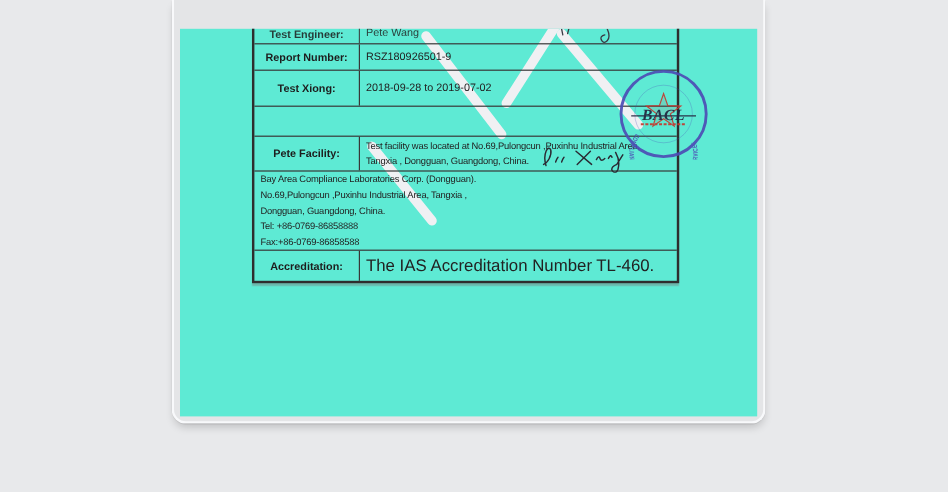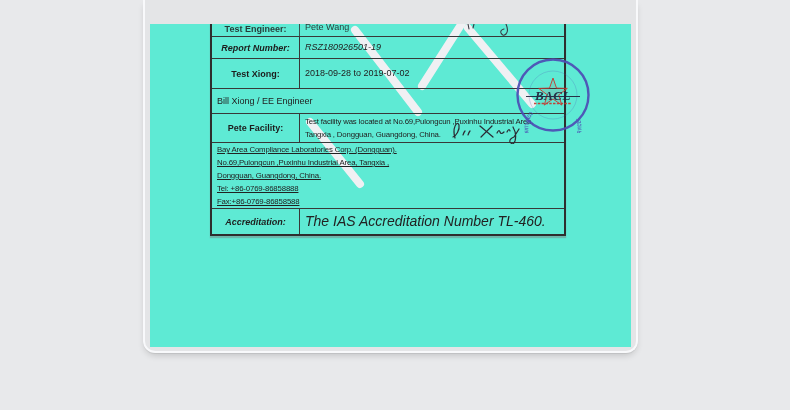--- a/index.html
+++ b/index.html
@@ -23,43 +23,43 @@
   }
   .watermark { position:absolute; left:0; top:0; z-index:0; }
   .report-table {
     position:absolute; left:60px; top:-15px; width:356px;
     border:2px solid #2e2e2e;
     background:transparent;
     z-index:1;
     box-shadow:0 2px 1px rgba(125,125,125,0.45);
   }
   .trow { display:flex; border-bottom:1px solid #383838; }
-  .trow:last-child { border-bottom:none;font-style:italic; }
+  .trow:last-child { border-bottom:none; }
   .cell-label {
     width:88px; flex:0 0 88px;
     border-right:1px solid #383838;
     display:flex; align-items:center; justify-content:center;
     font-weight:bold; font-size:9px; color:#1d1d1d;
     text-align:center; padding:1px 2px;
   }
   .cell-value {
     flex:1; display:flex; align-items:center;
     font-size:9px; color:#222; padding:2px 4px 2px 5px;
     white-space:pre-line; line-height:13px;
   }
   .r0 { height:26px; }
   .r0 .cell-label, .r0 .cell-value { align-items:flex-end; padding-bottom:2px; opacity:0.85; }
-  .r1 { height:22px;font-style:italic; }
+  .r1 { height:22px; }
   .r2 { height:30px; }
   .r3 { height:29px; }
   .r4 { height:25px; }
   .r5 { height:29px; }
   .r5 .cell-value { font-size:7.8px; letter-spacing:-0.15px; }
   .r6 { height:66px; }
-  .r6 .cell-value { font-size:7.8px; letter-spacing:-0.15px;text-decoration:underline; }
+  .r6 .cell-value { font-size:7.8px; letter-spacing:-0.15px; }
   .r7 { height:25px; }
   .r7 .cell-value { font-size:14px; }
   .stamp {
     position:absolute; left:365px; top:33px; width:76px; height:76px;
     z-index:3; opacity:0.92;
   }
   .sig-reviewed { position:absolute; left:298px; top:92px; z-index:2; }
   .sig-engineer { position:absolute; left:310px; top:0; z-index:2; }
 </style>
 </head>
@@ -77,28 +77,27 @@
       </g>
     </svg>
 
     <div class="report-table">
       <div class="trow r0">
         <div class="cell-label">Test Engineer:</div>
         <div class="cell-value">Pete Wang</div>
       </div>
       <div class="trow r1">
         <div class="cell-label">Report Number:</div>
-        <div class="cell-value">RSZ180926501-19</div>
+        <div class="cell-value">RSZ180926501-9</div>
       </div>
       <div class="trow r2">
         <div class="cell-label">Test Xiong:</div>
         <div class="cell-value">2018-09-28 to 2019-07-02</div>
       </div>
       <div class="trow r4">
-        <div class="cell-value">Bill Xiong / EE Engineer</div>
       </div>
       <div class="trow r5">
         <div class="cell-label">Pete Facility:</div>
         <div class="cell-value">Test facility was located at No.69,Pulongcun ,Puxinhu Industrial Area,
 Tangxia , Dongguan, Guangdong, China.</div>
       </div>
       <div class="trow r6">
         <div class="cell-value">Bay Area Compliance Laboratories Corp. (Dongguan).
 No.69,Pulongcun ,Puxinhu Industrial Area, Tangxia ,
 Dongguan, Guangdong, China.

